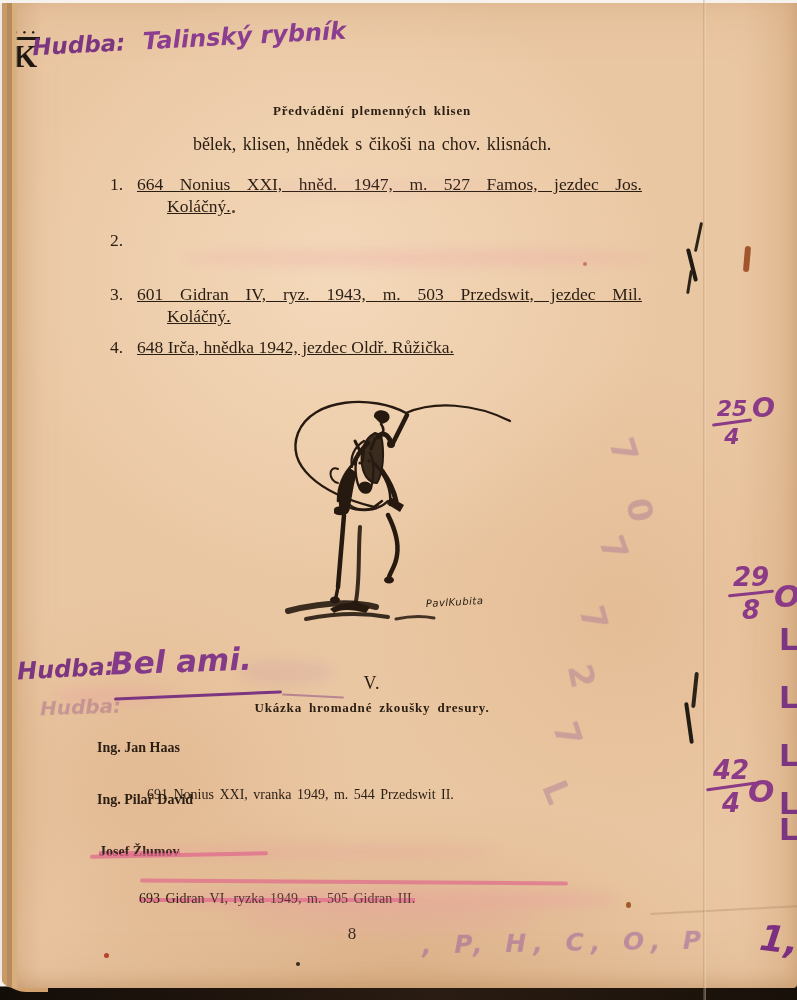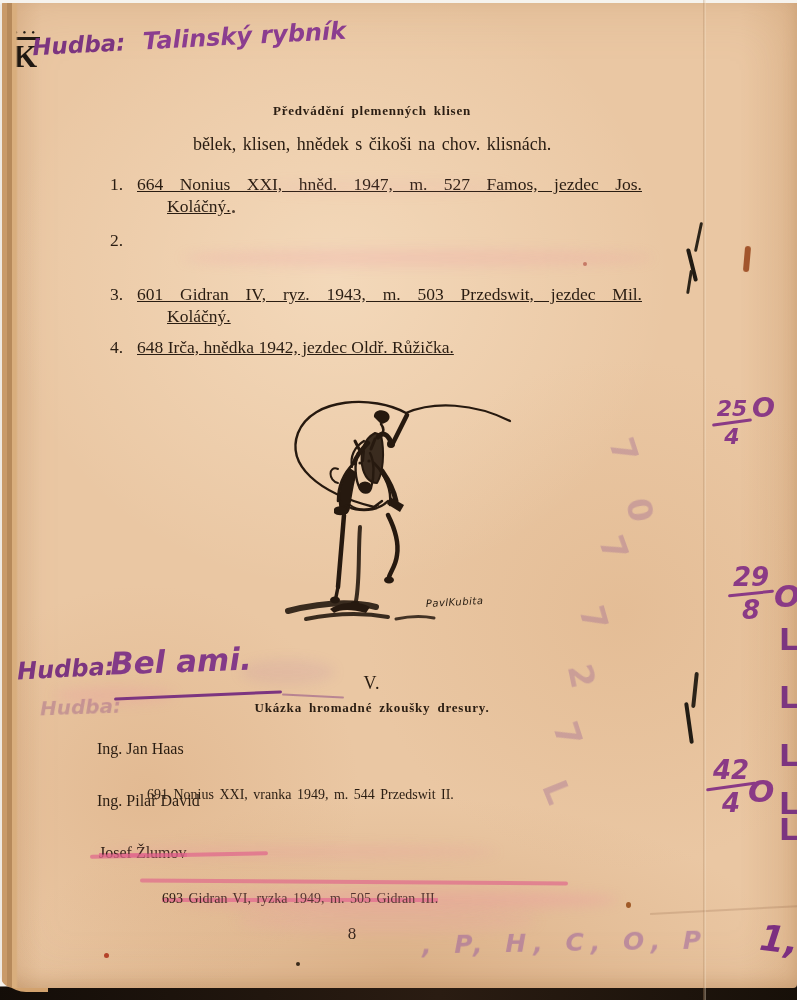--- a/index.html
+++ b/index.html
@@ -30,21 +30,21 @@
   .numeral{left:100px;width:540px;text-align:center;font-size:18px;letter-spacing:1px;}
   .title{left:100px;width:540px;text-align:center;font-size:13px;font-weight:bold;
          letter-spacing:.8px;word-spacing:3px;}
   .subtitle{left:100px;width:540px;text-align:center;font-size:18px;word-spacing:2px;}
   .item{position:absolute;left:100px;width:540px;font-size:17.5px;line-height:22px;}
   .item .no{position:absolute;left:8px;top:0;}
   .item .txt{margin-left:65px;width:475px;text-indent:-30px;text-decoration:underline;}
   .item .l1{display:block;text-align:justify;text-align-last:justify;}
   .item .l1.no-stretch{text-align-last:auto;}
   .item .l2{display:block;text-indent:0;}
-  .entry-rider{font-size:16px;}
+  .entry-rider{font-size:14px;font-weight:bold;}
   .entry-horse{font-size:14px;word-spacing:2px;margin-top:21px;}
   .strike{background:linear-gradient(rgba(224,106,140,.8),rgba(224,106,140,.8));
           background-size:100% 4px;background-position:0 62%;background-repeat:no-repeat;}
   .smudge{position:absolute;border-radius:50%;filter:blur(6px);z-index:3;}
   .frac{position:absolute;z-index:6;color:#8a3a86;font-family:"DejaVu Sans",sans-serif;
         font-weight:bold;font-style:italic;}
   .frac .fn,.frac .fd{display:block;text-align:center;}
   .frac .fl{display:block;height:3px;background:#8a3a86;border-radius:2px;}
   .frac .fo{position:absolute;font-size:27px;}
   .edgeL{position:absolute;left:779px;z-index:6;color:#7c3580;font-family:"DejaVu Sans",sans-serif;
@@ -163,21 +163,21 @@
     <div class="abs" style="left:280px;top:692px;width:62px;height:2px;background:rgba(124,53,128,.45);transform:rotate(3deg);border-radius:2px;z-index:5;"></div>
     <div class="abs hw" style="left:38px;top:692px;font-size:20px;opacity:.30;filter:blur(.6px);transform:rotate(-2deg);z-index:3;">Hudba:</div>
 
     <div class="abs print numeral" style="top:670px;">V.</div>
     <div class="abs print title" style="top:697px;">Ukázka hromadné zkoušky dresury.</div>
 
     <div class="abs print entry-rider" style="left:95px;top:737px;">Ing. Jan Haas</div>
     <div class="abs print entry-horse" style="left:145px;top:763px;">691 Nonius XXI, vranka 1949, m. 544 Przedswit II.</div>
     <div class="abs print entry-rider" style="left:95px;top:789px;">Ing. Pilař David</div>
     <div class="abs print entry-rider strike" style="left:97px;top:841px;">Josef Žlumov</div>
-    <div class="abs print entry-horse strike" style="left:160px;top:867px;">693 Gidran VI, ryzka 1949, m. 505 Gidran III.</div>
+    <div class="abs print entry-horse strike" style="left:137px;top:867px;">693 Gidran VI, ryzka 1949, m. 505 Gidran III.</div>
     <div class="abs" style="left:88px;top:850px;width:178px;height:4px;background:rgba(224,106,140,.75);transform:rotate(-1.2deg);border-radius:2px;z-index:4;"></div>
     <div class="abs" style="left:138px;top:877px;width:428px;height:4px;background:rgba(224,106,140,.7);transform:rotate(.4deg);border-radius:2px;z-index:4;"></div>
 
     <div class="abs print" style="left:340px;top:921px;width:20px;text-align:center;font-size:17px;">8</div>
 
     <div class="abs" style="left:420px;top:925px;font-size:25px;letter-spacing:7px;color:rgba(150,90,160,.5);
                 filter:blur(.6px);font-family:'DejaVu Sans',sans-serif;font-weight:bold;font-style:italic;
                 transform:rotate(-1deg);z-index:4;">, P, H, C, O, P</div>
 
     <div class="abs hw" style="left:758px;top:916px;font-size:36px;transform:rotate(7deg);z-index:6;color:#7c2f80;">1,</div>

